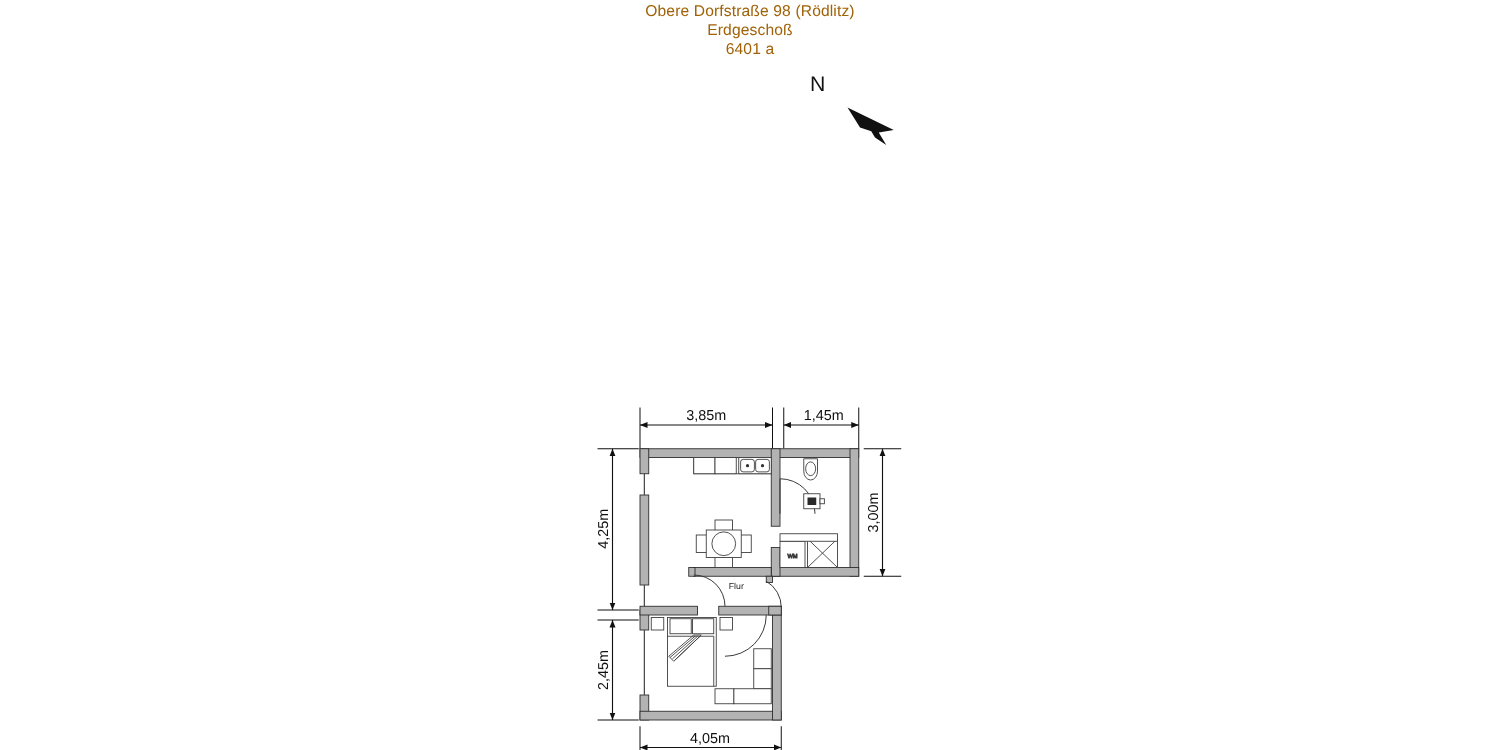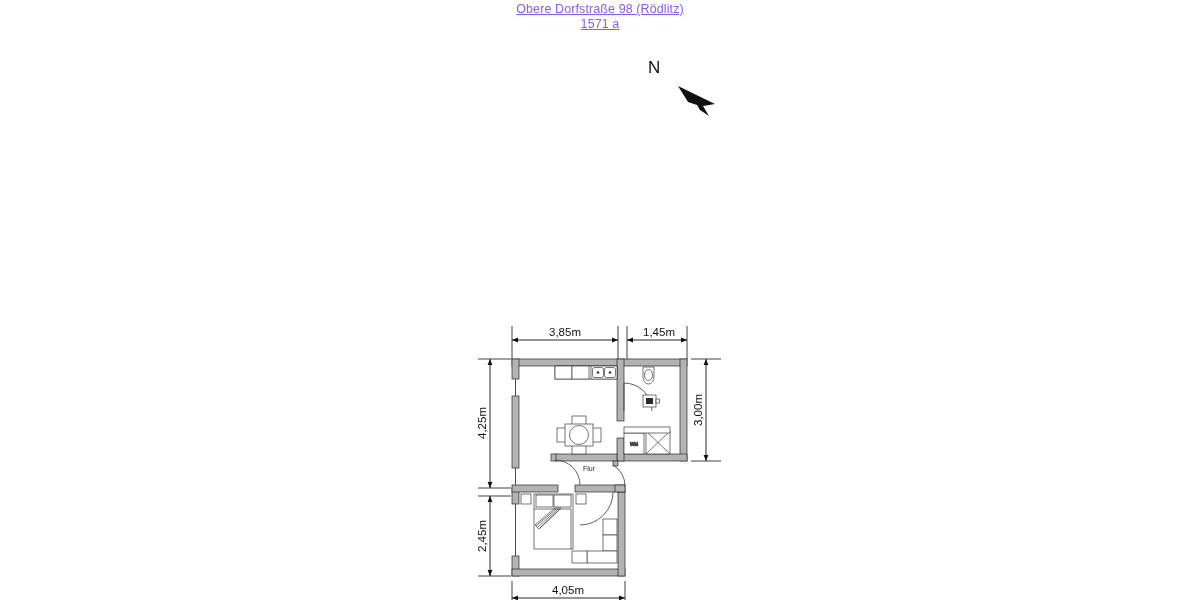--- a/index.html
+++ b/index.html
@@ -23,23 +23,22 @@
   .title-block {
     position: absolute;
     top: 2px;
     left: 0;
     width: 1200px;
     text-align: center;
     line-height: 15px;
   }
   .title-line {
     font-size: 12.5px;
-    color: #8b5cf6;
+    color: #a16207;
     letter-spacing: 0.1px;
-    text-decoration: underline;
   }
   .compass-wrap {
     position: absolute;
     left: 640px;
     top: 58px;
     width: 90px;
     height: 58px;
   }
   .compass-label {
     position: absolute;
@@ -72,21 +71,22 @@
     font-family: "Liberation Sans", sans-serif;
   }
 </style>
 </head>
 <body>
 
 <div id="page">
 
   <div class="title-block">
     <div class="title-line">Obere Dorfstraße 98 (Rödlitz)</div>
-    <div class="title-line">1571 a</div>
+    <div class="title-line">Erdgeschoß</div>
+    <div class="title-line">6401 a</div>
   </div>
 
   <div class="compass-wrap">
     <div class="compass-label">N</div>
     <svg width="90" height="58" viewBox="0 0 90 58">
 
       <polygon points="38,28 75,46 63,48 69,58 60,52 57,47 48,44" fill="#111111"></polygon>
     </svg>
   </div>
 

